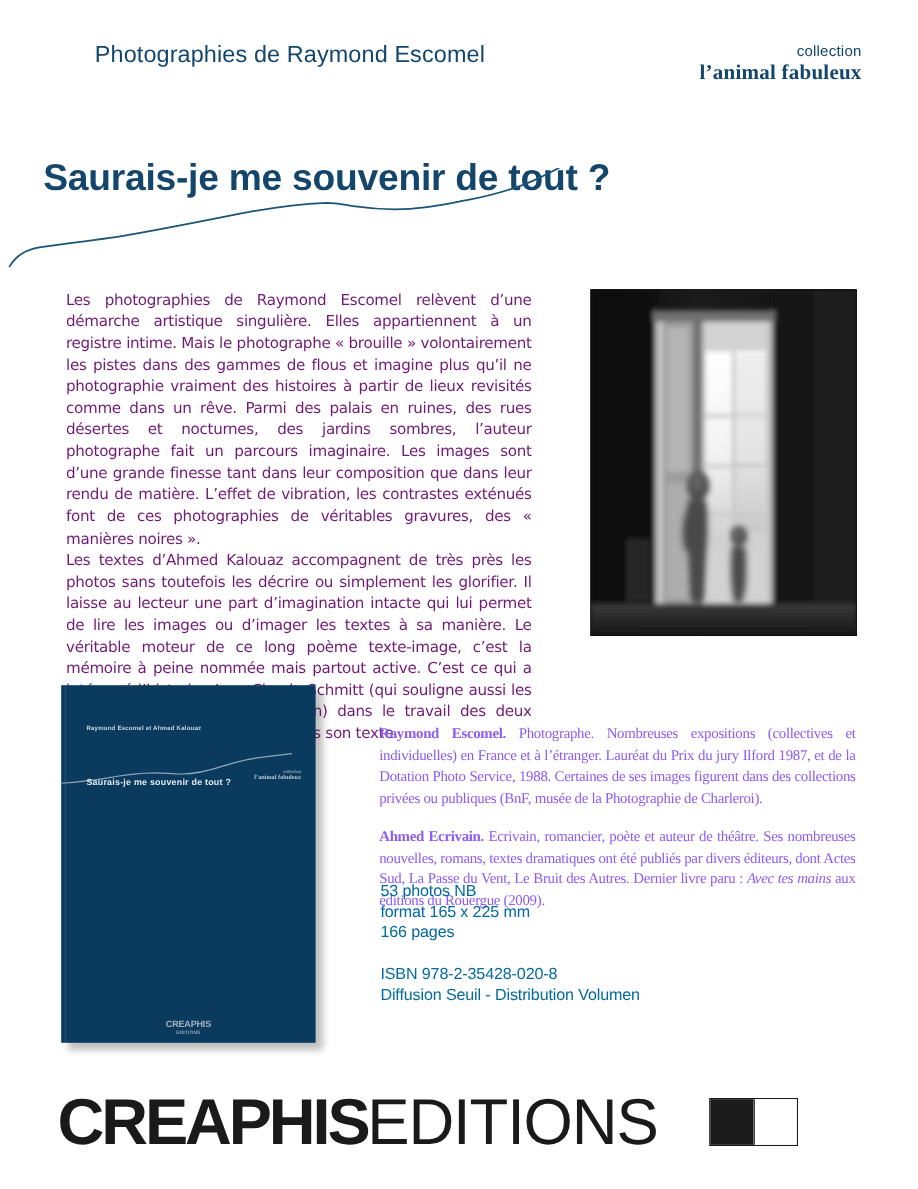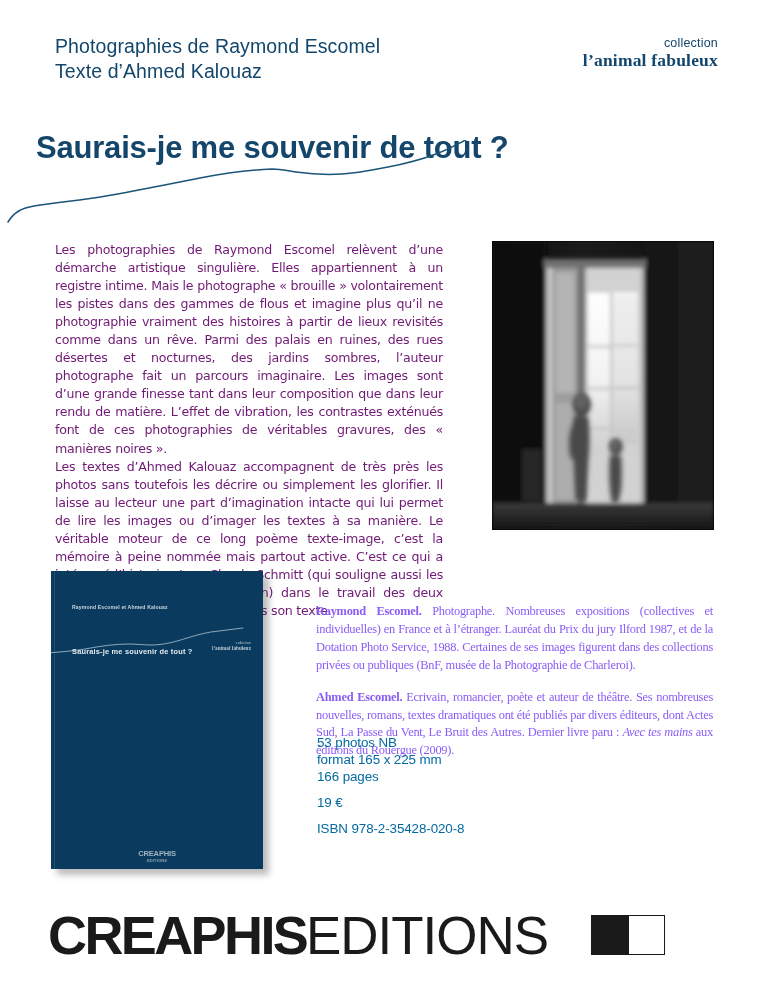--- a/index.html
+++ b/index.html
@@ -22,20 +22,21 @@
     left: 55px;
     top: 34px;
     color: #12466c;
   }
   .credit-line-1 {
     font-family: "Liberation Sans", sans-serif;
     font-size: 19.5px;
     line-height: 25px;
     letter-spacing: 0.1px;
     white-space: nowrap;
+    margin-left: 24px;
   }
   .credit-line-2 {
     font-family: "Liberation Sans", sans-serif;
     font-size: 19.5px;
     line-height: 25px;
     letter-spacing: 0.1px;
     white-space: nowrap;
   }
   .credit-line-3 {
     font-family: "Liberation Sans", sans-serif;
@@ -293,21 +294,20 @@
     background: #ffffff;
     border-left: 1px solid #1a1a1a;
     box-sizing: border-box;
   }
 </style>
 </head>
 <body>
 
 <div class="header-credits">
   <div class="credit-line-1">Photographies de Raymond Escomel</div>
-  <div class="credit-line-2">Texte d’Ahmed Kalouaz</div>
 </div>
 
 <div class="collection-mark">
   <div class="collection-word">collection</div>
   <div class="collection-name">l’animal fabuleux</div>
 </div>
 
 <div class="main-title">Saurais-je me souvenir de tout ?</div>
 
 <svg class="wave-svg" viewBox="0 0 765 90" preserveAspectRatio="none">
@@ -442,31 +442,31 @@
     <div class="cc-name">l’animal fabuleux</div>
   </div>
   <div class="cover-publisher">
     <div class="cover-pub-main">CREAPHIS</div>
     <div class="cover-pub-sub">EDITIONS</div>
   </div>
 </div>
 
 <div class="bios">
   <p class="bio-first"><b>Raymond Escomel.</b><span> Photographe. Nombreuses expositions (collectives et individuelles) en France et à l’étranger. Lauréat du Prix du jury Ilford 1987, et de la Dotation Photo Service, 1988. Certaines de ses images figurent dans des collections privées ou publiques (BnF, musée de la Photographie de Charleroi).</span></p>
-  <p class="bio-second"><b>Ahmed Escomel.</b><span> Ecrivain, romancier, poète et auteur de théâtre. Ses nombreuses nouvelles, romans, textes dramatiques ont été publiés par divers éditeurs, dont Actes Sud, La Passe du Vent, Le Bruit des Autres. Dernier livre paru : </span><i>Avec tes mains</i><span> aux éditions du Rouergue (2009).</span></p>
+  <p class="bio-second"><b>Ahmed Ecrivain.</b><span> Ecrivain, romancier, poète et auteur de théâtre. Ses nombreuses nouvelles, romans, textes dramatiques ont été publiés par divers éditeurs, dont Actes Sud, La Passe du Vent, Le Bruit des Autres. Dernier livre paru : </span><i>Avec tes mains</i><span> aux éditions du Rouergue (2009).</span></p>
 </div>
 
 <div class="specs">
   <div class="spec-line">53 photos NB</div>
   <div class="spec-line">format 165 x 225 mm</div>
   <div class="spec-line">166 pages</div>
   <div class="spec-gap"></div>
-  <div class="spec-line">19 €</div>
   <div class="spec-gap"></div>
   <div class="spec-line">ISBN 978-2-35428-020-8</div>
+  <div class="spec-line">Diffusion Seuil - Distribution Volumen</div>
 </div>
 
 <div class="footer-logo">
   <span class="logo-creaphis">CREAPHIS</span>
   <span class="logo-editions">EDITIONS</span>
   <span class="logo-mark">
     <span class="logo-mark-black"></span>
     <span class="logo-mark-white"></span>
   </span>
 </div>

